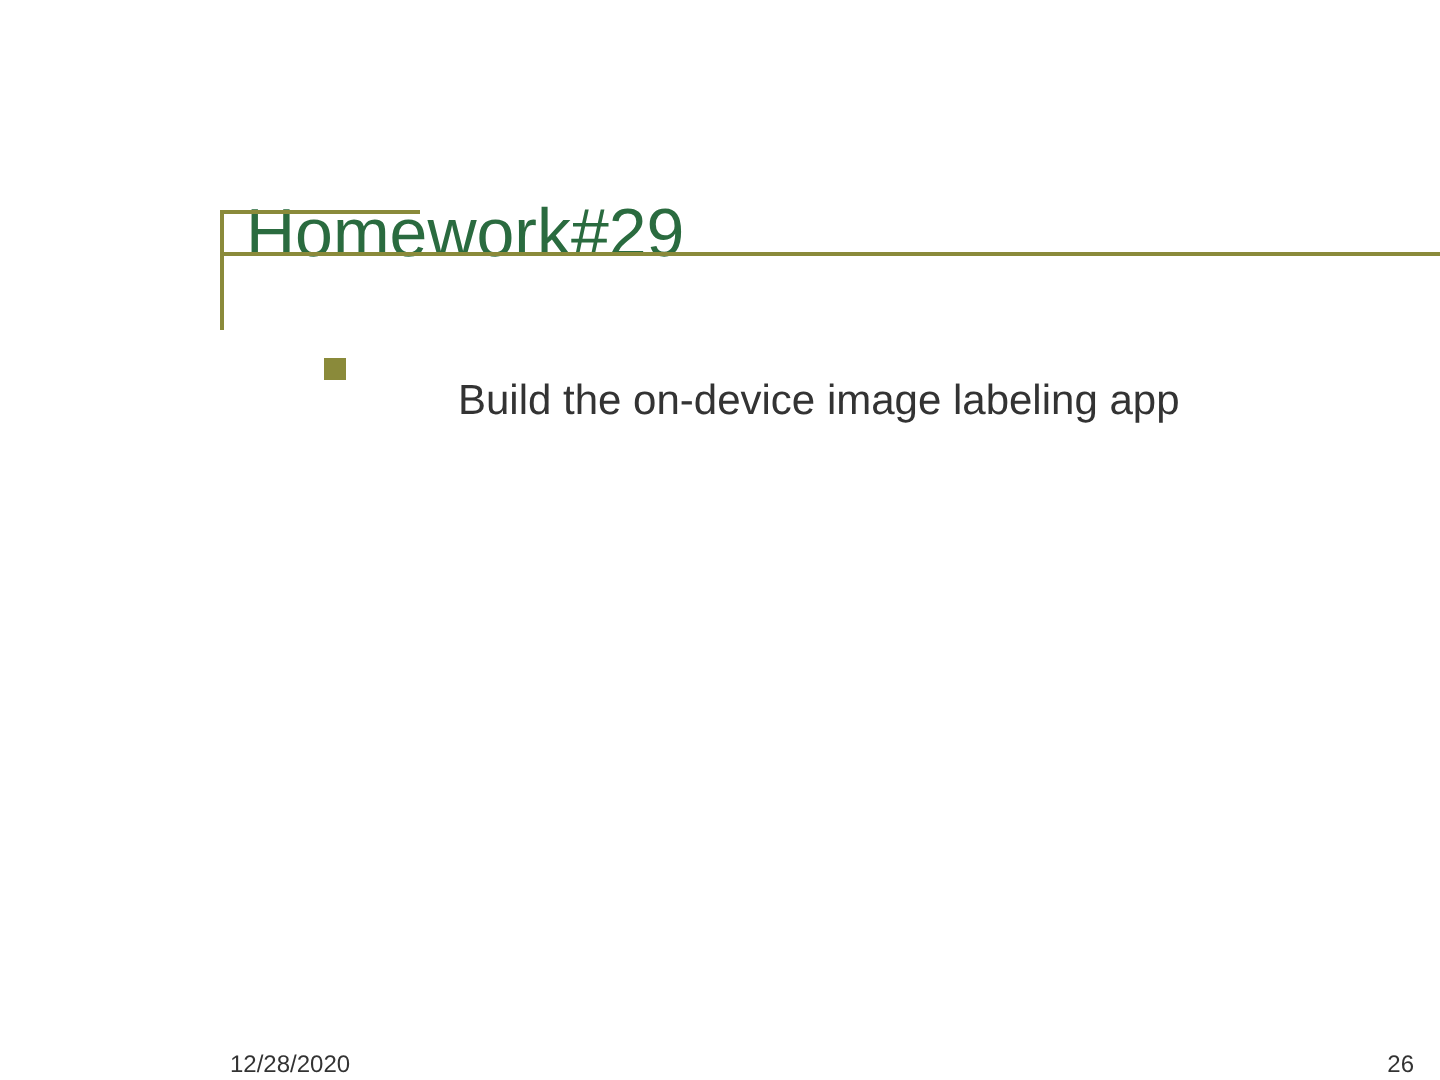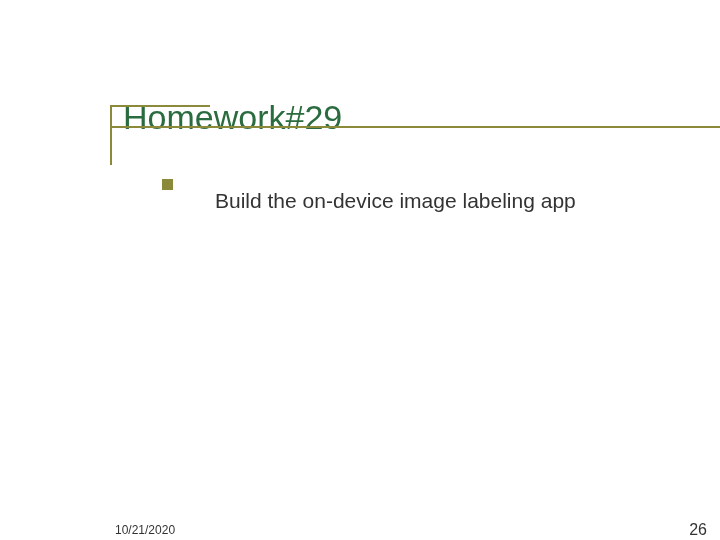--- a/index.html
+++ b/index.html
@@ -56,21 +56,21 @@
       padding-top: 10px;
       padding-left: 8px;
     }
     .content {
       margin-top: 35px;
       padding-left: 30px;
     }
     .bullet-item {
       display: flex;
       align-items: flex-start;
-      gap: 8px;
+      gap: 22px;
     }
     .bullet-square {
       width: 11px;
       height: 11px;
       background: #8a8a3a;
       margin-top: 7px;
       flex-shrink: 0;
     }
     .bullet-text {
       font-size: 21px;
@@ -91,21 +91,21 @@
       color: #333333;
     }
     .footer-center {
       font-size: 12px;
       color: #333333;
       position: absolute;
       left: 50%;
       transform: translateX(-50%);
     }
     .footer-right {
-      font-size: 16px;
+      font-size: 12px;
       color: #333333;
     }
   </style>
 </head>
 <body>
 
 <div class="slide">
   <div class="title-container">
     <div class="title-top-line"></div>
     <div class="title-left-line"></div>
@@ -114,16 +114,16 @@
   </div>
 
   <div class="content">
     <div class="bullet-item">
       <div class="bullet-square"></div>
       <div class="bullet-text">Build the on-device image labeling app</div>
     </div>
   </div>
 
   <div class="footer">
-    <div class="footer-left">10/21/2020</div>
+    <div class="footer-left">12/28/2020</div>
     <div class="footer-right">26</div>
   </div>
 </div>
 
 </body></html>

